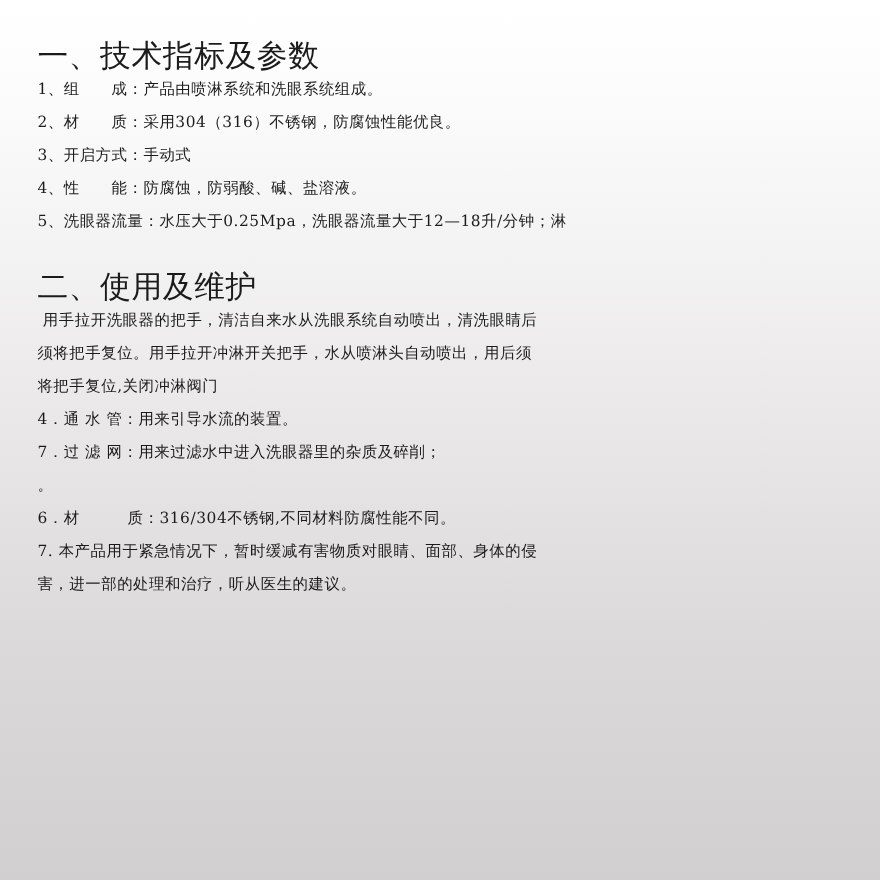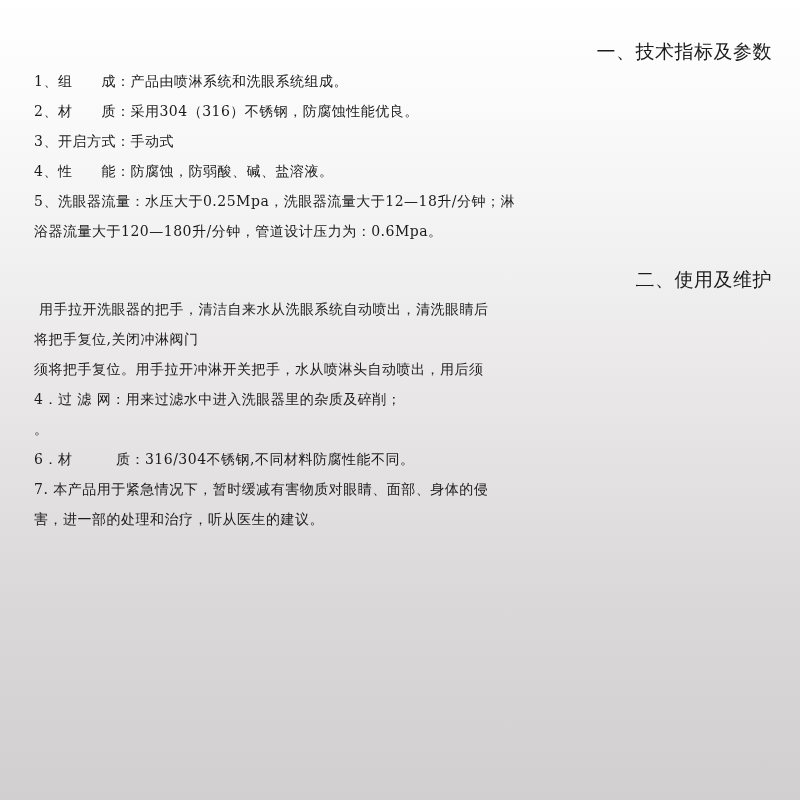--- a/index.html
+++ b/index.html
@@ -27,47 +27,46 @@
     color: #1b1b1b;
   }
   .line {
     font-size: 14px;
     line-height: 30px;
     height: 30px;
     white-space: pre-wrap;
     letter-spacing: 0.5px;
   }
   .section-heading {
-    font-size: 19px;
+    font-size: 28px;
     line-height: 30px;
     height: 30px;
     white-space: pre-wrap;
     letter-spacing: 0.5px;
-    text-align: right;
   }
   .section-gap {
-    margin-top: 18px;
+    margin-top: 30px;
   }
 </style>
 </head>
 <body>
 
 <div class="doc">
 
   <div class="section-heading">一、技术指标及参数</div>
   <div class="line">1、组　　成：产品由喷淋系统和洗眼系统组成。</div>
   <div class="line">2、材　　质：采用304（316）不锈钢，防腐蚀性能优良。</div>
   <div class="line">3、开启方式：手动式</div>
   <div class="line">4、性　　能：防腐蚀，防弱酸、碱、盐溶液。</div>
   <div class="line">5、洗眼器流量：水压大于0.25Mpa，洗眼器流量大于12—18升/分钟；淋</div>
-  <div class="line">浴器流量大于120—180升/分钟，管道设计压力为：0.6Mpa。</div>
 
   <div class="section-heading section-gap">二、使用及维护</div>
   <div class="line"> 用手拉开洗眼器的把手，清洁自来水从洗眼系统自动喷出，清洗眼睛后</div>
+  <div class="line">须将把手复位。用手拉开冲淋开关把手，水从喷淋头自动喷出，用后须</div>
   <div class="line">将把手复位,关闭冲淋阀门</div>
-  <div class="line">须将把手复位。用手拉开冲淋开关把手，水从喷淋头自动喷出，用后须</div>
-  <div class="line">4．过 滤 网：用来过滤水中进入洗眼器里的杂质及碎削；</div>
+  <div class="line">4．通 水 管：用来引导水流的装置。</div>
+  <div class="line">7．过 滤 网：用来过滤水中进入洗眼器里的杂质及碎削；</div>
   <div class="line">。</div>
   <div class="line">6．材　　　质：316/304不锈钢,不同材料防腐性能不同。</div>
   <div class="line">7. 本产品用于紧急情况下，暂时缓减有害物质对眼睛、面部、身体的侵</div>
   <div class="line">害，进一部的处理和治疗，听从医生的建议。</div>
 
 </div>
 
 </body></html>

